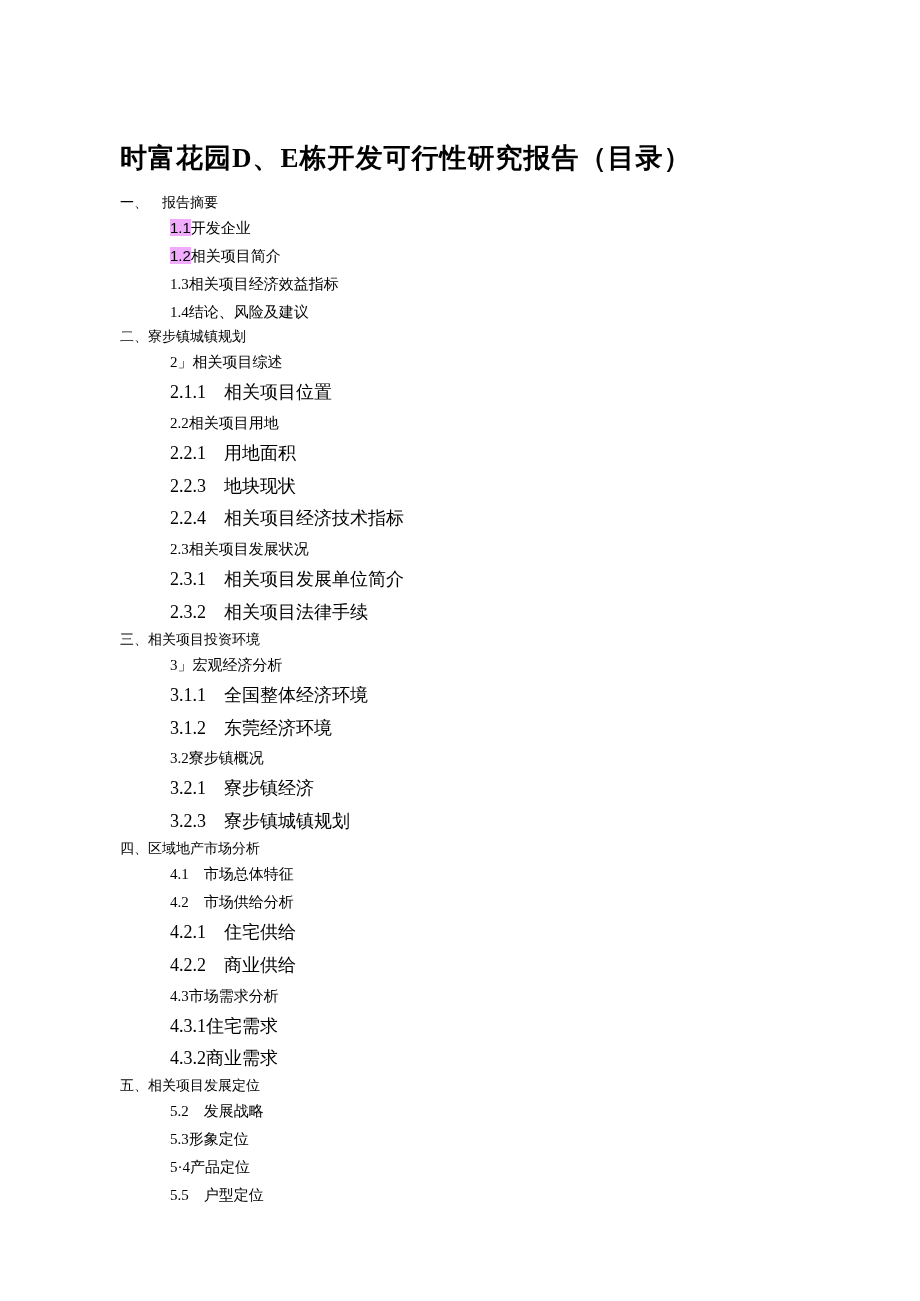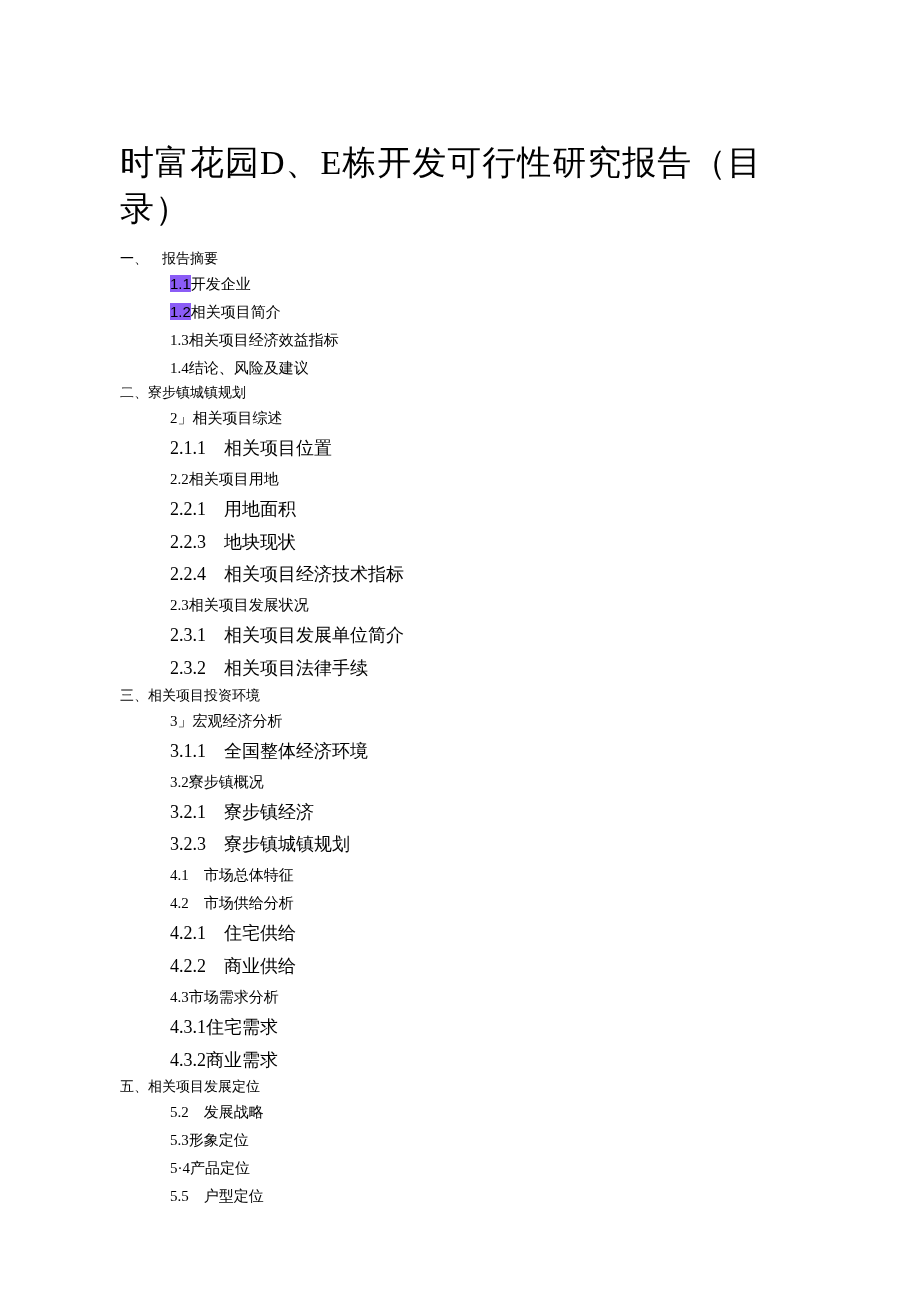--- a/index.html
+++ b/index.html
@@ -9,22 +9,22 @@
     }
     body {
       background: #ffffff;
       font-family: "SimSun", "宋体", serif;
       width: 920px;
       height: 1301px;
       padding: 140px 120px 60px 120px;
       color: #000000;
     }
     .title {
-      font-size: 34px;
-      font-weight: normal;
+      font-size: 27px;
+      font-weight: bold;
       margin-bottom: 18px;
       font-family: "SimSun", "宋体", serif;
       letter-spacing: 1px;
     }
     .section-header {
       font-size: 14px;
       margin-bottom: 4px;
       margin-top: 2px;
     }
     .sub-item {
@@ -33,21 +33,21 @@
       margin-bottom: 4px;
       line-height: 1.6;
     }
     .sub-sub-item {
       font-size: 18px;
       margin-left: 50px;
       margin-bottom: 4px;
       line-height: 1.6;
     }
     .highlight {
-      background-color: #8b5cf6;
+      background-color: #f0abfc;
     }
     .num-prefix {
       font-family: Arial, sans-serif;
     }
   </style>
 </head>
 <body>
 
 <div class="title">时富花园D、E栋开发可行性研究报告（目录）</div>
 
@@ -69,26 +69,28 @@
   <div class="sub-sub-item">2.2.4　相关项目经济技术指标</div>
   <div class="sub-item">2.3相关项目发展状况</div>
   <div class="sub-sub-item">2.3.1　相关项目发展单位简介</div>
   <div class="sub-sub-item">2.3.2　相关项目法律手续</div>
 </div>
 
 <div>
   <div class="section-header">三、相关项目投资环境</div>
   <div class="sub-item">3」宏观经济分析</div>
   <div class="sub-sub-item">3.1.1　全国整体经济环境</div>
+  <div class="sub-sub-item">3.1.2　东莞经济环境</div>
   <div class="sub-item">3.2寮步镇概况</div>
   <div class="sub-sub-item">3.2.1　寮步镇经济</div>
   <div class="sub-sub-item">3.2.3　寮步镇城镇规划</div>
 </div>
 
 <div>
+  <div class="section-header">四、区域地产市场分析</div>
   <div class="sub-item">4.1　市场总体特征</div>
   <div class="sub-item">4.2　市场供给分析</div>
   <div class="sub-sub-item">4.2.1　住宅供给</div>
   <div class="sub-sub-item">4.2.2　商业供给</div>
   <div class="sub-item">4.3市场需求分析</div>
   <div class="sub-sub-item">4.3.1住宅需求</div>
   <div class="sub-sub-item">4.3.2商业需求</div>
 </div>
 
 <div>

